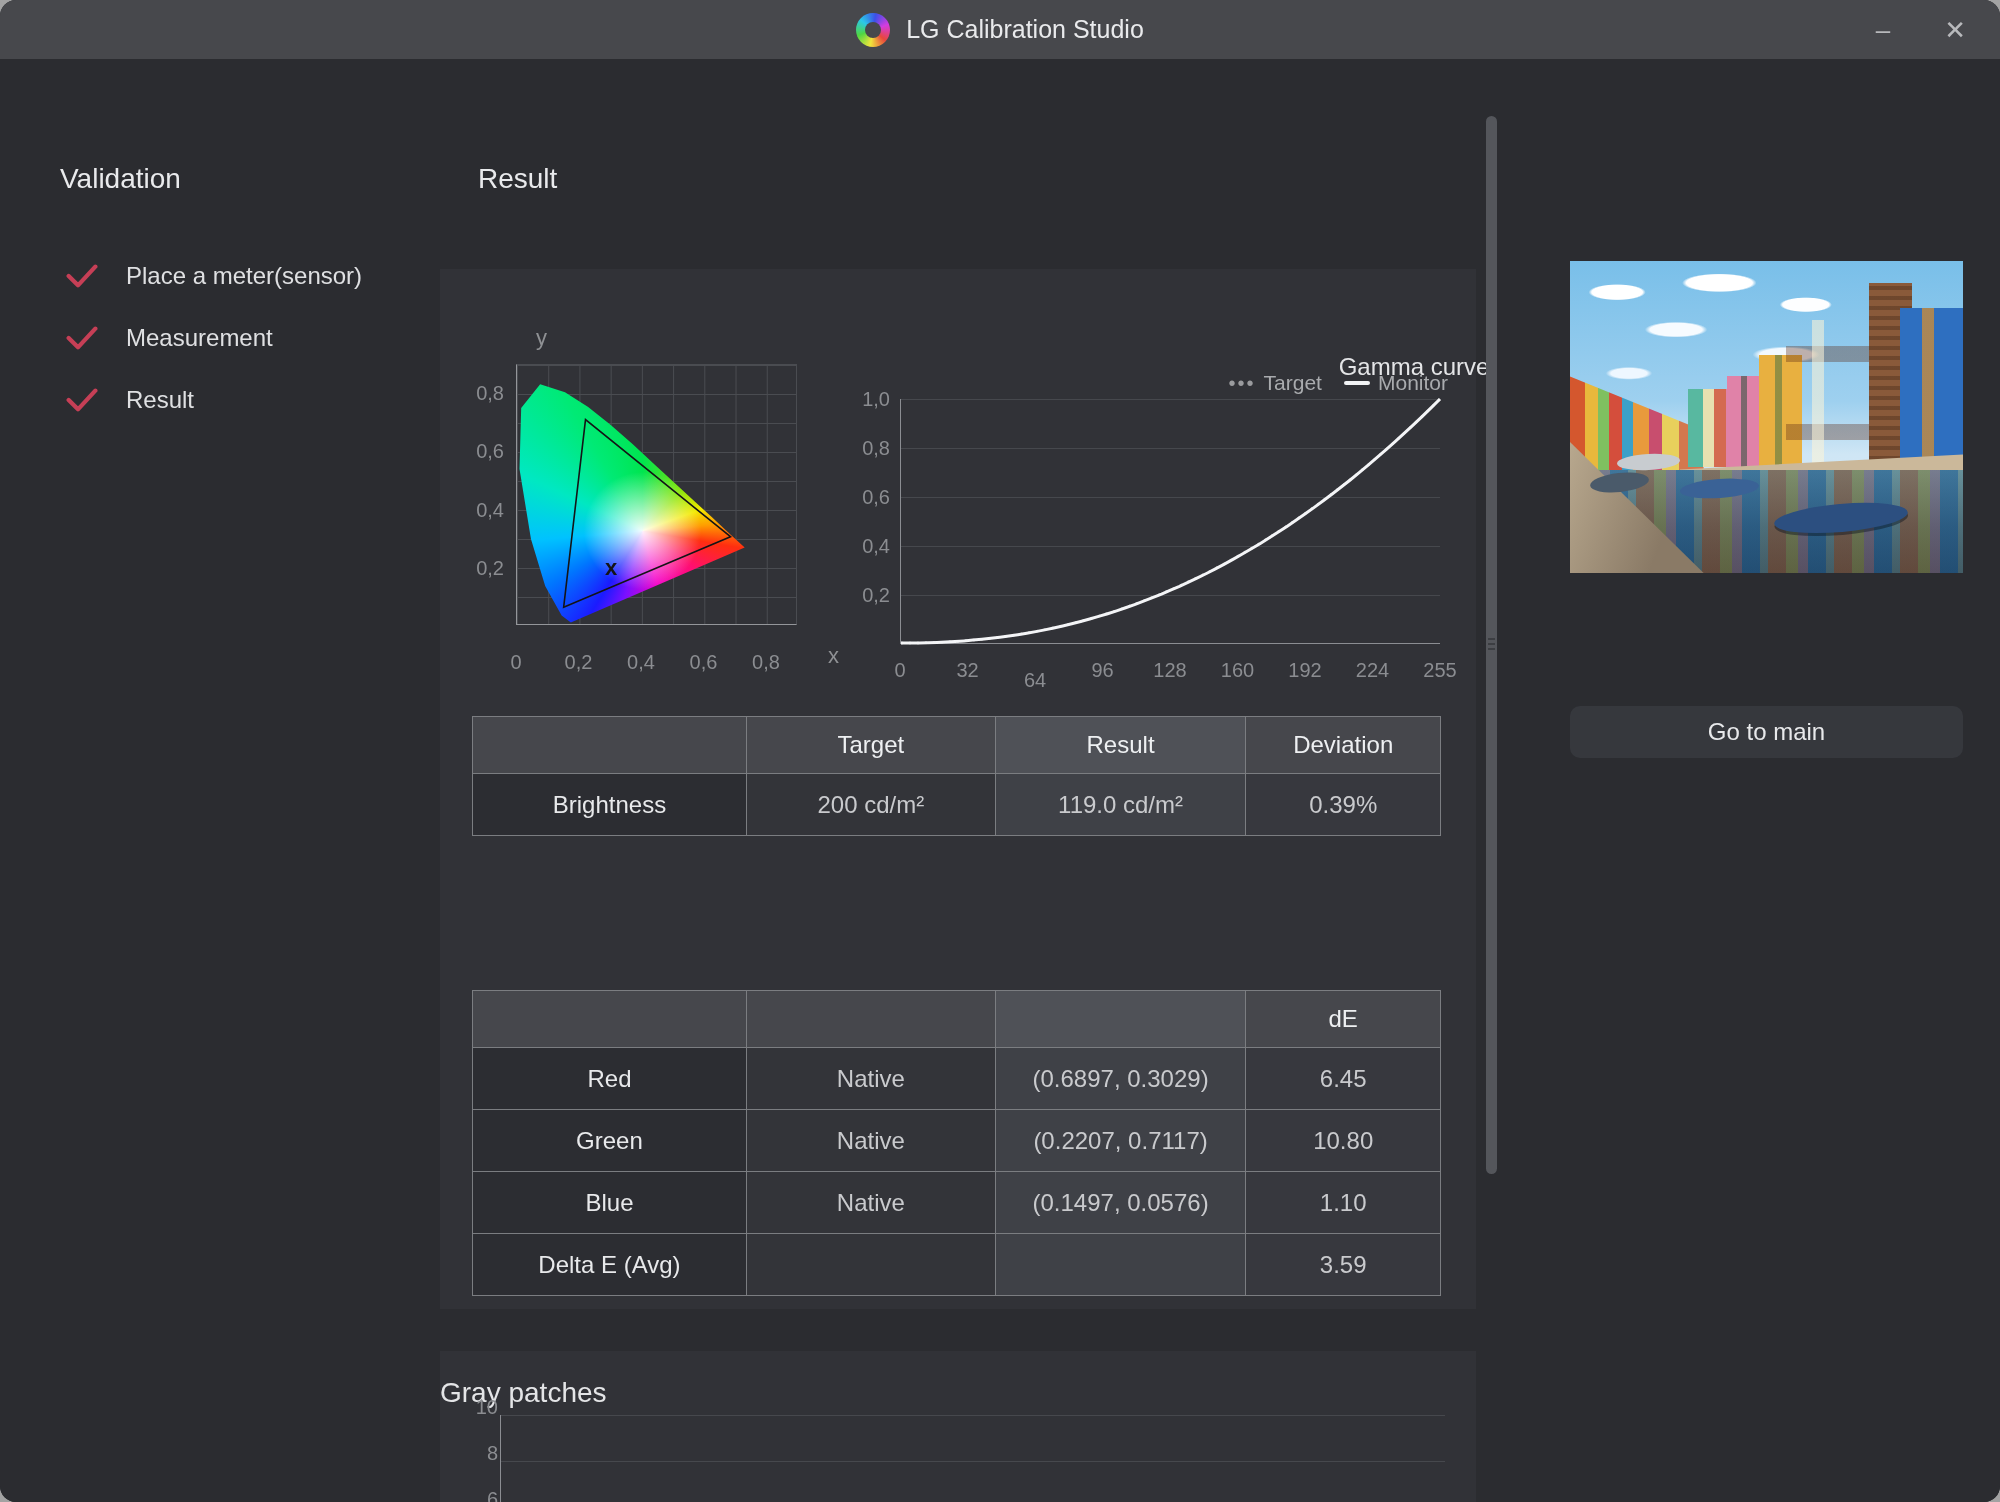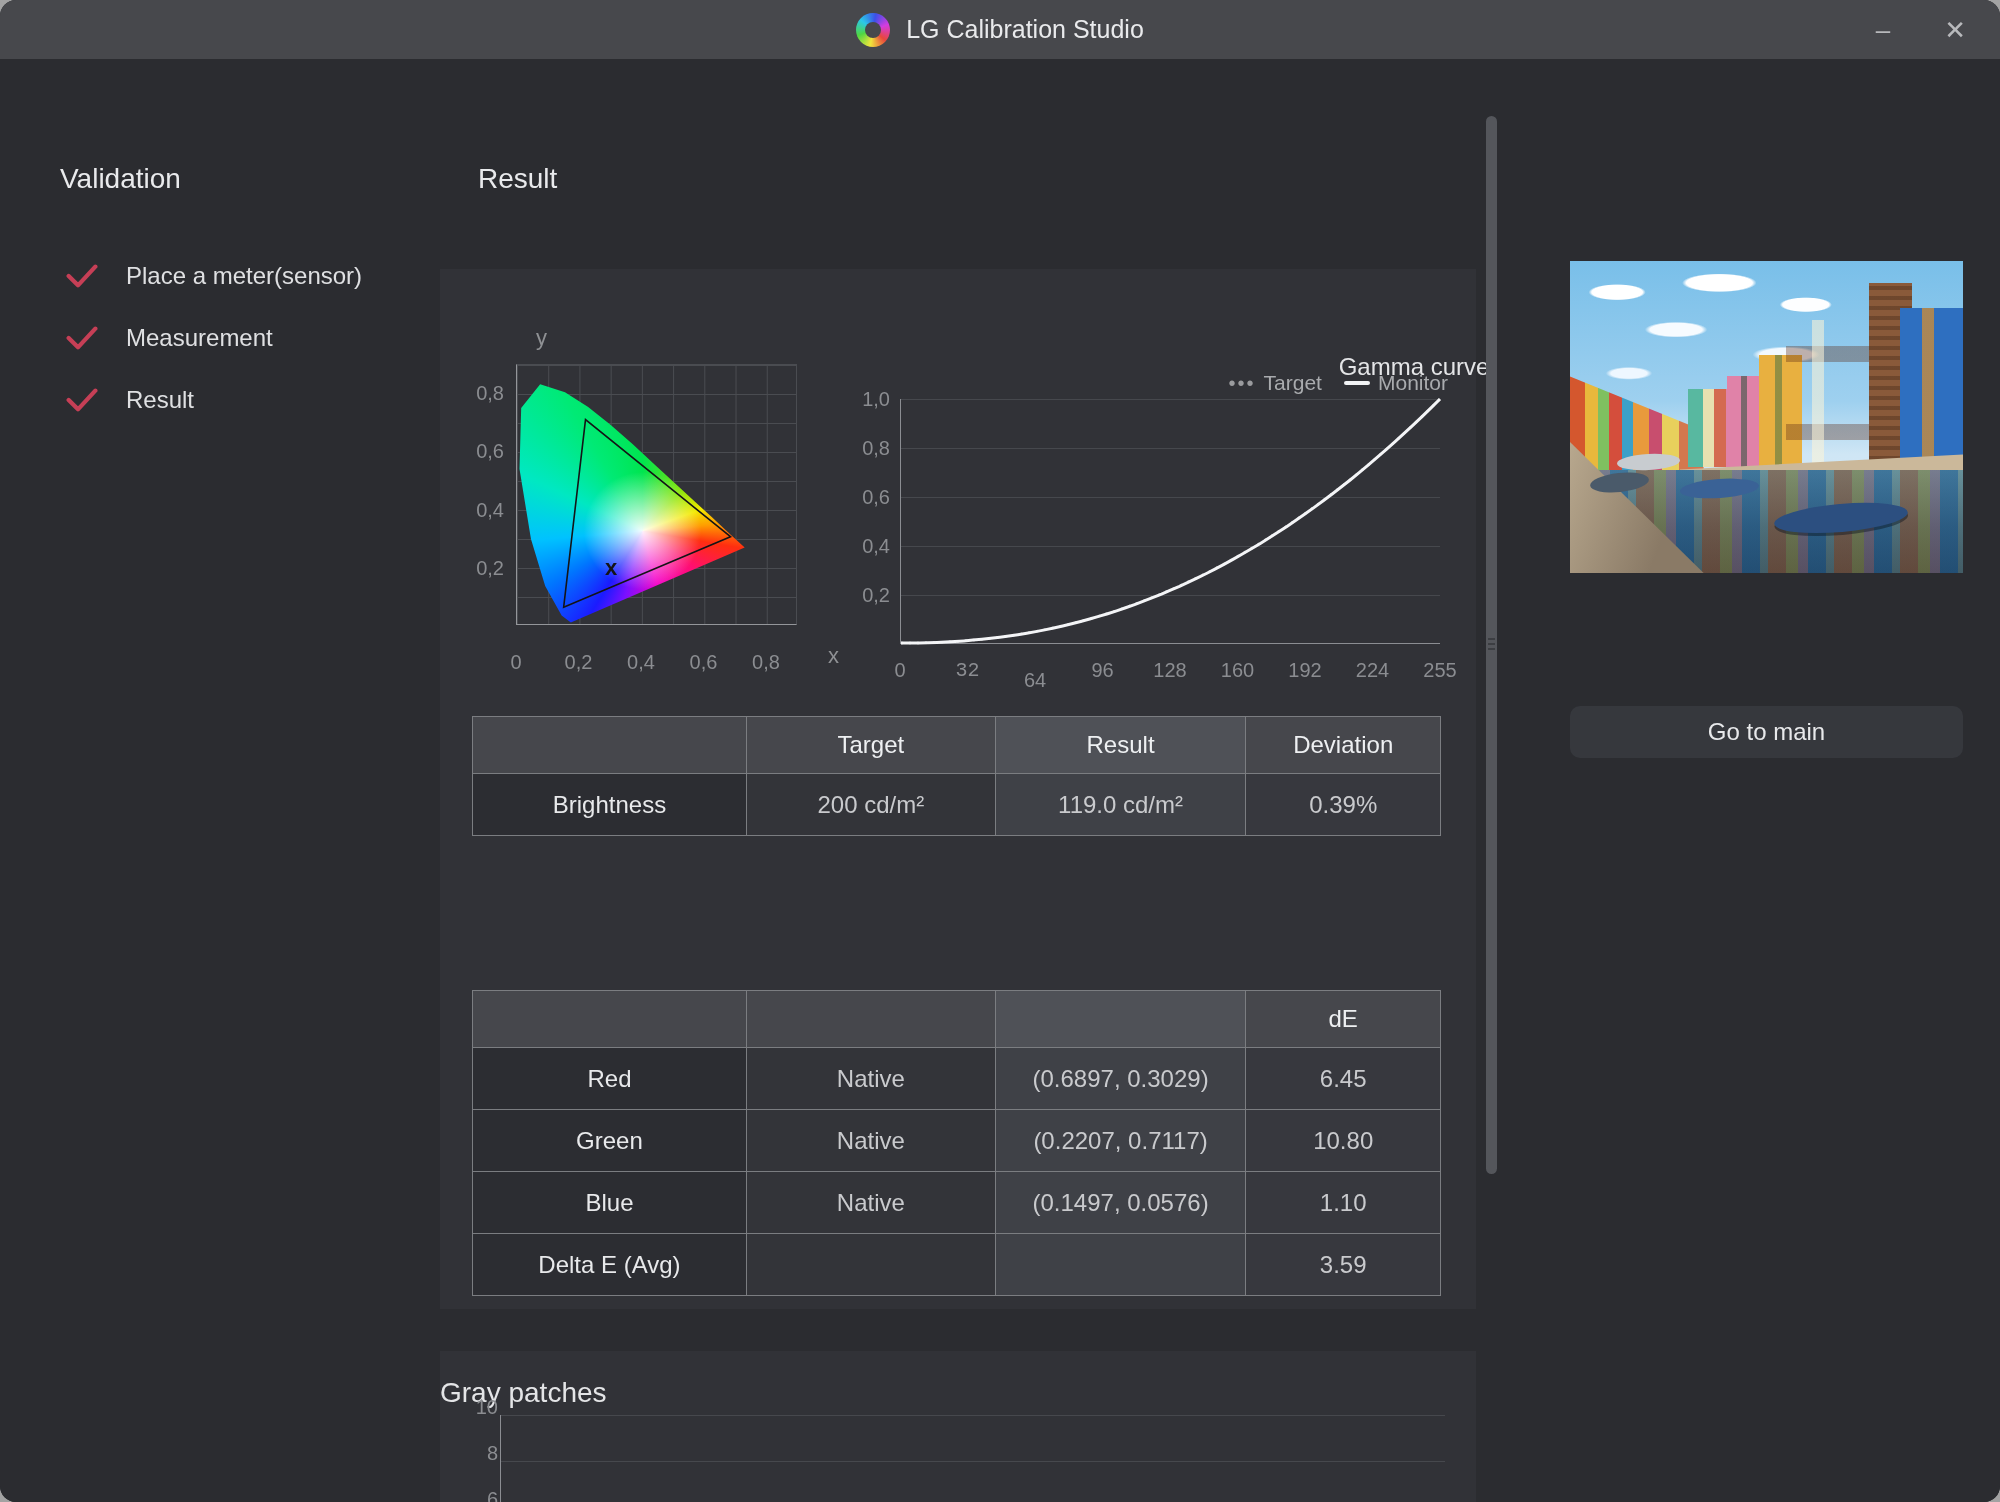--- a/index.html
+++ b/index.html
@@ -223,21 +223,21 @@
         </div>
         <div class="ticks gamma-yticks">
             <span style="top: 0%; right: 0px; transform: translateY(-50%);">1,0</span>
             <span style="top: 25%; right: 0px; transform: translateY(-50%);">0,8</span>
             <span style="top: 50%; right: 0px; transform: translateY(-50%);">0,6</span>
             <span style="top: 75%; right: 0px; transform: translateY(-50%);">0,4</span>
             <span style="top: 100%; right: 0px; transform: translateY(-50%);">0,2</span>
           </div>
         <div class="ticks gamma-xticks">
             <span style="left: 0%; transform: translateX(-50%); top: 0px;">0</span>
-            <span style="left: 12.5%; transform: translateX(-50%); top: 0px; font-family: Liberation Mono, monospace;">32</span>
+            <span style="left: 12.5%; transform: translateX(-50%); top: 0px;">32</span>
             <span style="left: 25%; transform: translateX(-50%); top: 10px;">64</span>
             <span style="left: 37.5%; transform: translateX(-50%); top: 0px;">96</span>
             <span style="left: 50%; transform: translateX(-50%); top: 0px;">128</span>
             <span style="left: 62.5%; transform: translateX(-50%); top: 0px;">160</span>
             <span style="left: 75%; transform: translateX(-50%); top: 0px;">192</span>
             <span style="left: 87.5%; transform: translateX(-50%); top: 0px;">224</span>
             <span style="left: 100%; transform: translateX(-50%); top: 0px;">255</span>
           </div>
 
         <table class="t t1" id="table1">

